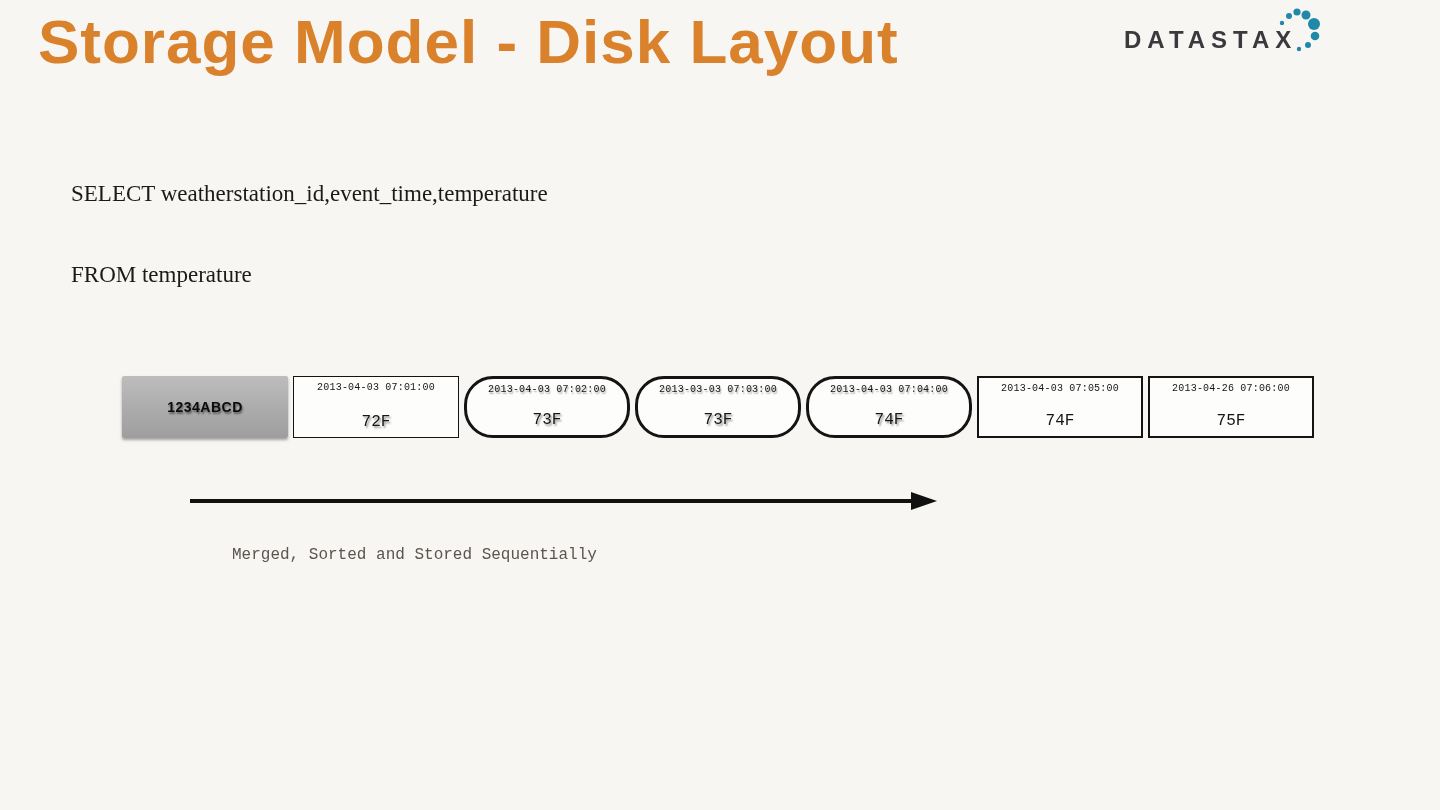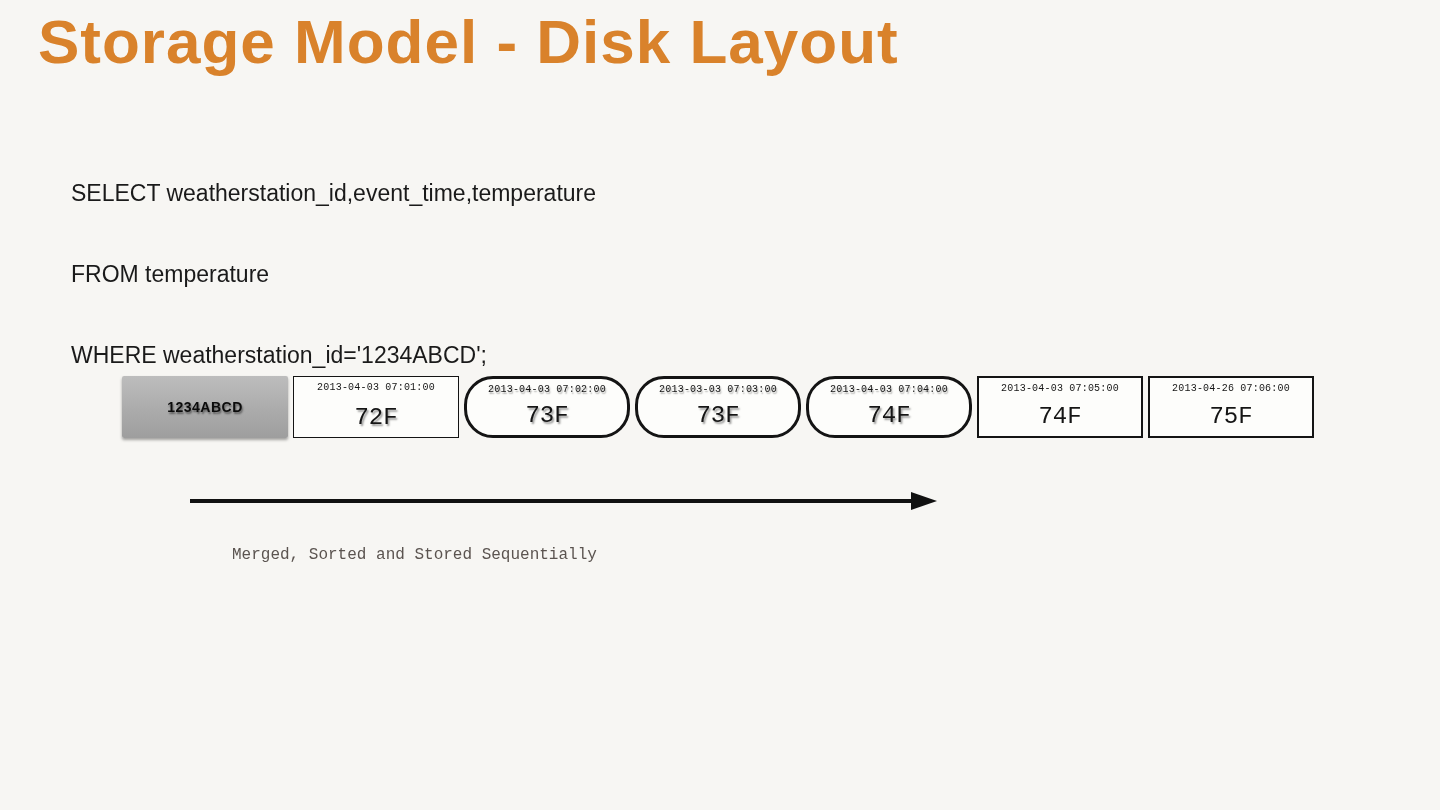--- a/index.html
+++ b/index.html
@@ -14,21 +14,21 @@
   .title {
     position:absolute; left:38px; top:6px;
     font-size:62px; line-height:72px; font-weight:700;
     color:var(--title); letter-spacing:1px; white-space:nowrap;
   }
 
   .logo { position:absolute; top:2px; right:4px; width:200px; height:64px; }
 
   .sql {
     position:absolute; left:71px; top:126px;
-    font-family:Liberation Sans, sans-serif; font-size:23px; line-height:27px;
+    font-family:Liberation Serif, serif; font-size:23px; line-height:27px;
     color:var(--text); white-space:pre;
   }
 
   .row { position:absolute; left:122px; top:376px; display:flex; gap:5px; }
 
   .pkey {
     width:166px; height:62px; flex:none;
     display:flex; align-items:center; justify-content:center;
     background:linear-gradient(180deg,#bdbdbd 0%, var(--partition-fill) 55%, #9e9e9e 100%);
     border-radius:2px; box-shadow:0 2px 3px rgba(0,0,0,0.35);
@@ -45,44 +45,58 @@
   .cell.b3 { border-width:3px;border-radius:29px; }
 
   .ts {
     margin-top:5px; font-family:"Liberation Mono", monospace;
     font-size:10px; letter-spacing:0.2px; color:#151515; white-space:nowrap;
   }
   .b3 .ts { text-shadow:1px 1.5px 1.5px rgba(0,0,0,0.35); }
 
   .temp {
     margin-top:auto; margin-bottom:6px;
-    font-family:"Liberation Mono", monospace; font-size:24px; color:#151515;
+    font-family:"Liberation Mono", monospace; font-size:16px; color:#151515;
   }
   .sh .temp { text-shadow:1.5px 2px 2px rgba(0,0,0,0.4); }
 
   .arrow { position:absolute; left:188px; top:487px; }
 
   .caption {
     position:absolute; left:232px; top:546px;
     font-family:"Liberation Mono", monospace; font-size:16px;
     color:var(--caption); white-space:nowrap;
   }
 </style>
 </head>
 <body>
 
 <div class="slide">
 
   <h1 class="title">Storage Model - Disk Layout</h1>
 
+  <div class="logo">
+    <svg width="200" height="64" viewBox="0 0 200 64">
+      <text x="0" y="46" font-family="Liberation Sans, sans-serif" font-weight="700" font-size="24" letter-spacing="6" fill="#3A3A3C">DATASTAX</text>
+      <g fill="#2089A9">
+        <circle cx="158" cy="21" r="2.2"></circle>
+        <circle cx="165" cy="14" r="3"></circle>
+        <circle cx="173" cy="10" r="3.6"></circle>
+        <circle cx="182" cy="13" r="4.5"></circle>
+        <circle cx="190" cy="22" r="6"></circle>
+        <circle cx="191" cy="34" r="4.3"></circle>
+        <circle cx="184" cy="43" r="3"></circle>
+        <circle cx="175" cy="47" r="2.2"></circle>
+      </g>
+    </svg>
+  </div>
 
   <div class="sql">
     <div>SELECT weatherstation_id,event_time,temperature</div>
     <div>FROM temperature</div>
-    <div>WHERE weatherstation_id='1234ABCD';</div>
   </div>
 
   <div class="row">
 
     <div class="pkey">1234ABCD</div>
 
     <div class="cell b1 sh">
       <div class="ts">2013-04-03 07:01:00</div>
       <div class="temp">72F</div>
     </div>

